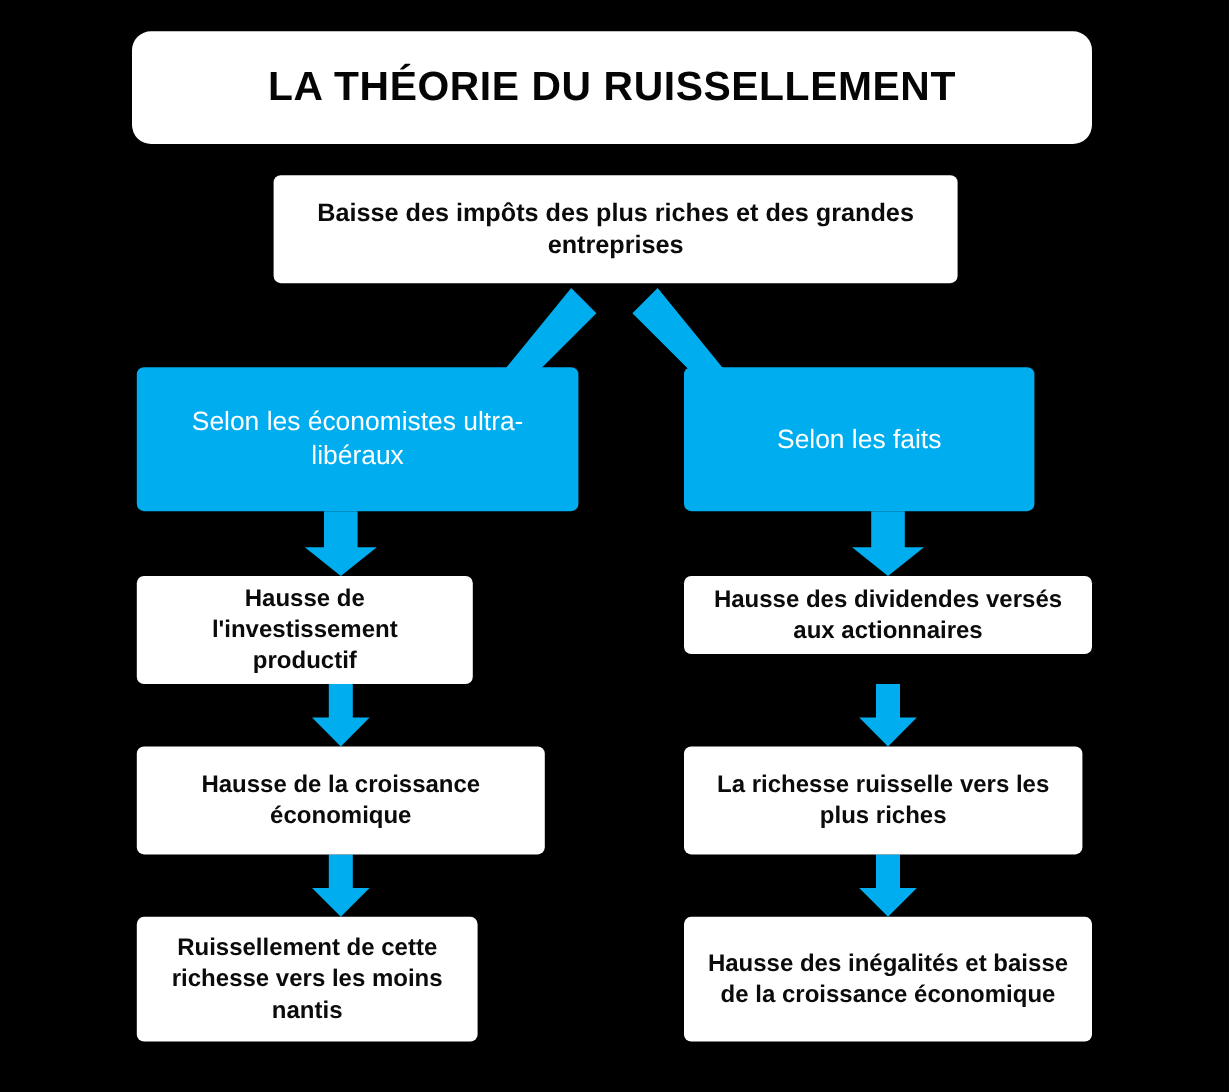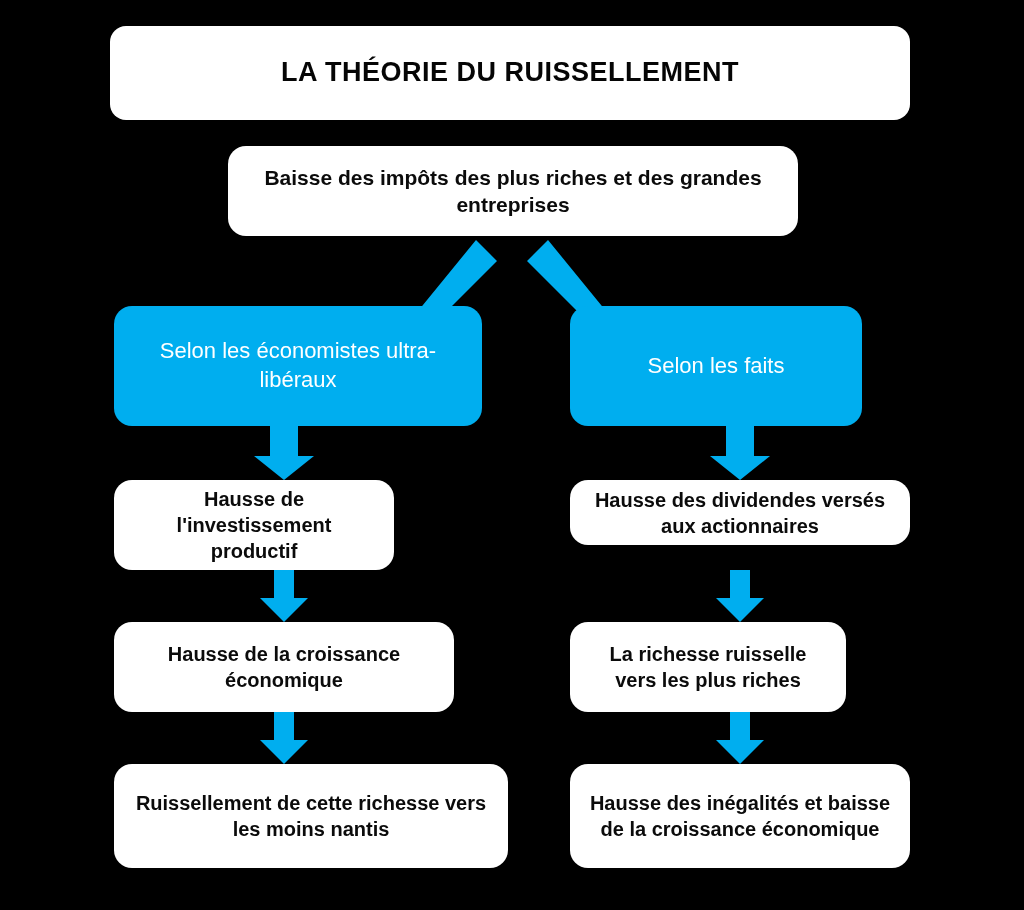--- a/index.html
+++ b/index.html
@@ -22,21 +22,21 @@
   }
 
   
   .box {
     position: absolute;
     box-sizing: border-box;
     display: flex;
     align-items: center;
     justify-content: center;
     text-align: center;
-    border-radius: 18px;
+    border-radius: 6px;
   }
 
   .box-white {
     background: #ffffff;
     color: #0b0b0b;
     font-weight: bold;
   }
 
   .box-cyan {
     background: #00AEEF;
@@ -56,21 +56,21 @@
     line-height: 1.30;
     width: 100%;
   }
 
   
   #title-box {
     left: 110px; top: 26px; width: 800px; height: 94px;
     font-size: 34px;
     border-radius: 16px;
   }
-  #title-box .box-inner { line-height: 1.1; font-size: 27px; }
+  #title-box .box-inner { line-height: 1.1; font-size: 34px; }
 
   #premise-box {
     left: 228px; top: 146px; width: 570px; height: 90px;
     font-size: 21px;
   }
 
   #branch-left-box {
     left: 114px; top: 306px; width: 368px; height: 120px;
     font-size: 22px;
   }
@@ -82,30 +82,30 @@
 
   #left-step-1 {
     left: 114px; top: 480px; width: 280px; height: 90px;
     font-size: 20px;
   }
   #left-step-2 {
     left: 114px; top: 622px; width: 340px; height: 90px;
     font-size: 20px;
   }
   #left-step-3 {
-    left: 114px; top: 764px; width: 394px; height: 104px;
+    left: 114px; top: 764px; width: 284px; height: 104px;
     font-size: 20px;
   }
 
   #right-step-1 {
     left: 570px; top: 480px; width: 340px; height: 65px;
     font-size: 20px;
   }
   #right-step-2 {
-    left: 570px; top: 622px; width: 276px; height: 90px;
+    left: 570px; top: 622px; width: 332px; height: 90px;
     font-size: 20px;
   }
   #right-step-3 {
     left: 570px; top: 764px; width: 340px; height: 104px;
     font-size: 20px;
   }
 
   
   .arrow-layer {
     position: absolute;

